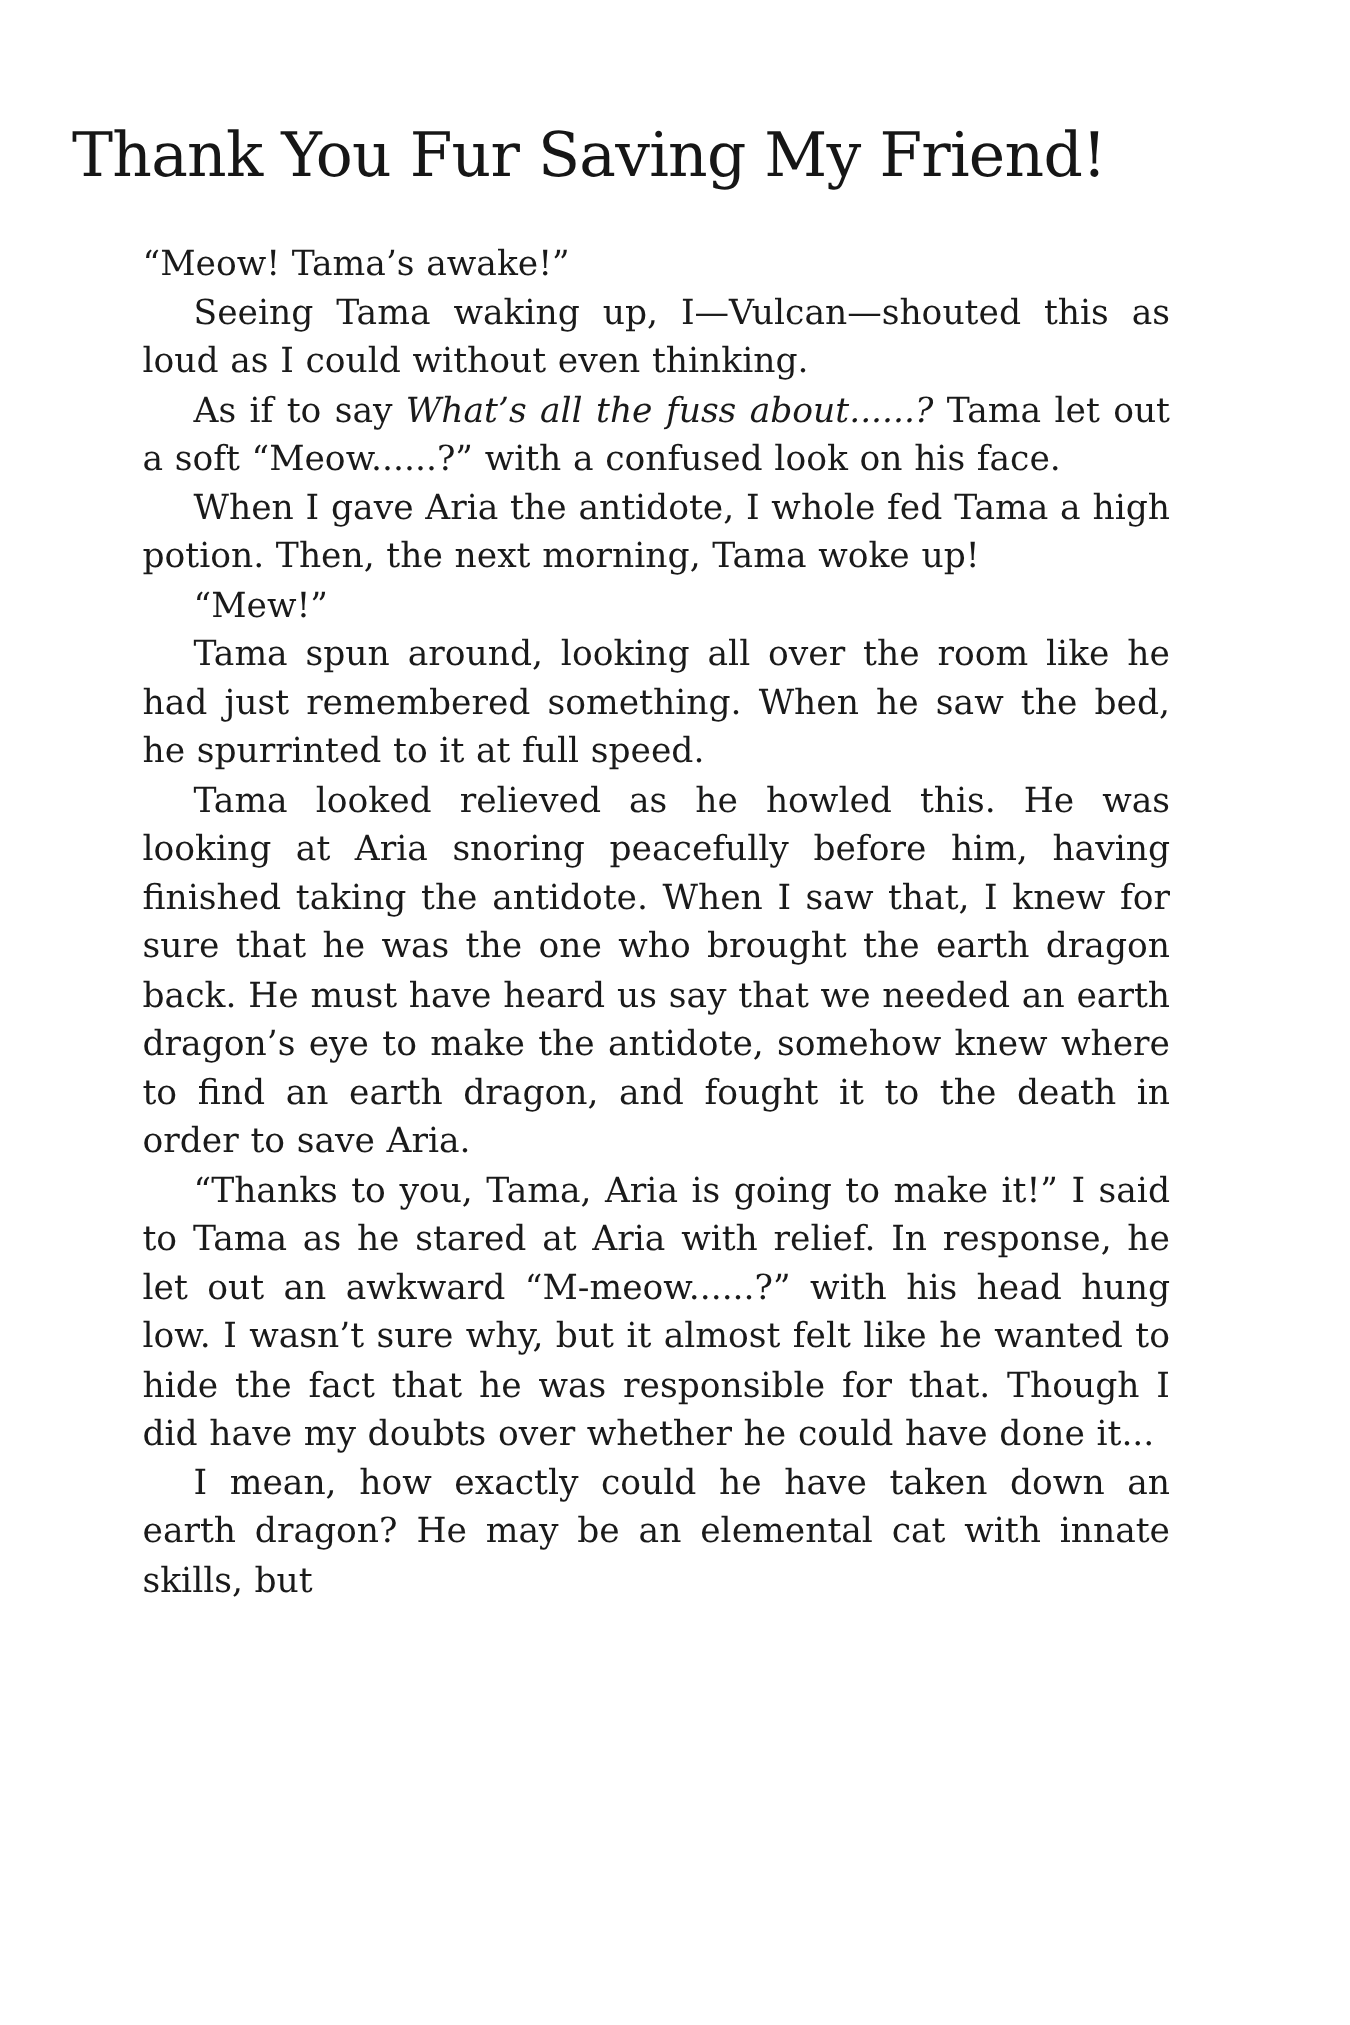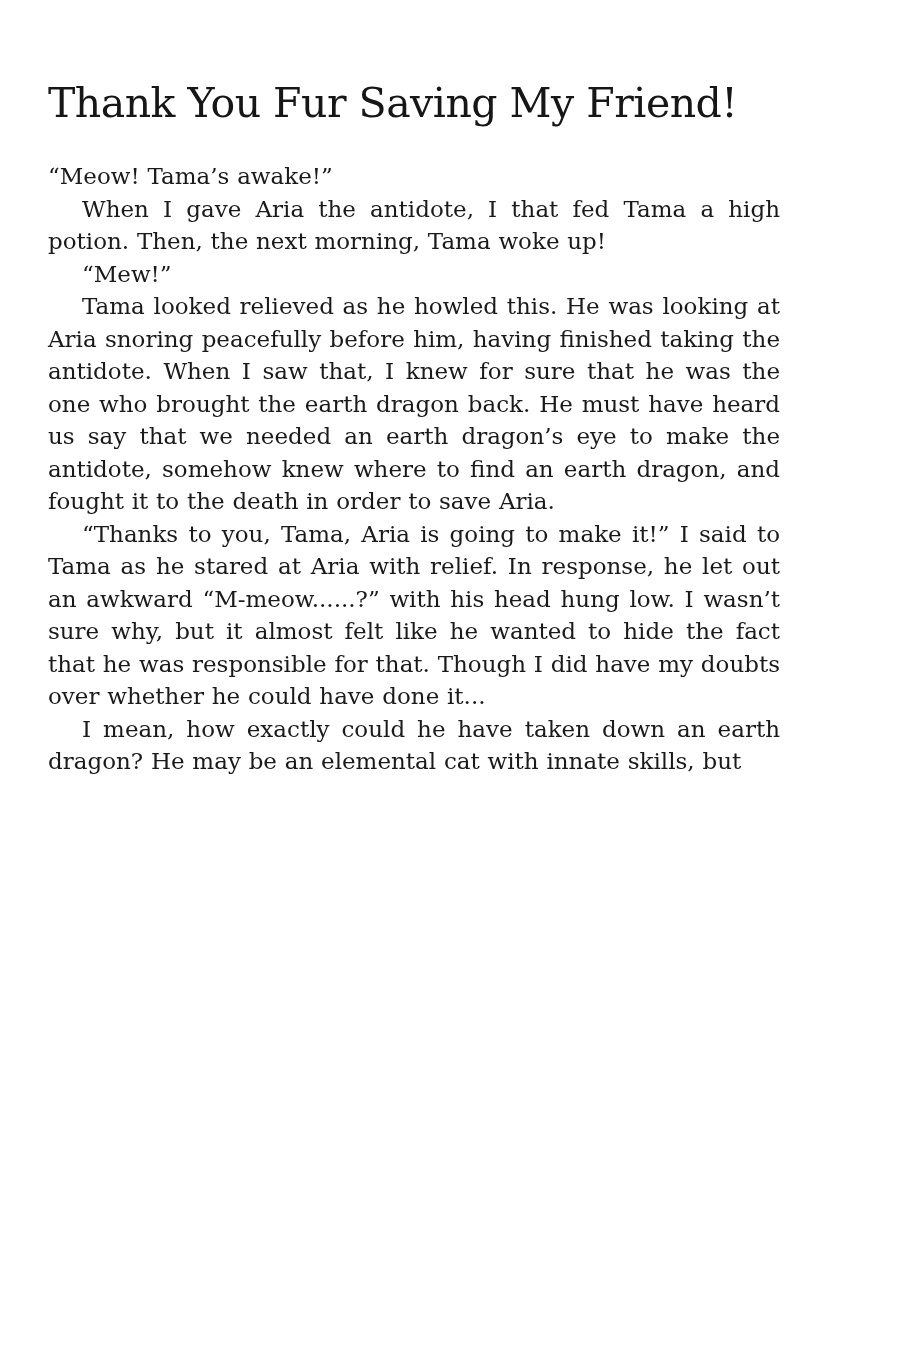--- a/index.html
+++ b/index.html
@@ -25,20 +25,21 @@
     font-size: 41px;
     font-weight: normal;
     line-height: 50px;
     margin: 0 0 32px 0;
     letter-spacing: -0.5px;
     color: #161616;
   }
   .text-body {
     font-size: 23px;
     line-height: 32.5px;
+    margin-left: 47px;
   }
   .text-body p.para {
     margin: 0;
     text-align: justify;
     hyphens: auto;
     -webkit-hyphens: auto;
     word-spacing: 0.02em;
   }
   .text-body p.para.indent {
     text-indent: 34px;
@@ -47,19 +48,22 @@
     font-style: italic;
   }
 </style>
 </head>
 <body>
 
 <div class="book-page">
   <h1 class="chapter-title">Thank You Fur Saving My Friend!</h1>
   <div class="text-body" id="text-body">
       <p class="para"><span class="seg-normal">“Meow! Tama’s awake!”</span></p>
-      <p class="para indent"><span class="seg-normal">When I gave Aria the antidote, I that fed Tama a high potion. Then, the next morning, Tama woke up!</span></p>
+      <p class="para indent"><span class="seg-normal">Seeing Tama waking up, I—Vulcan—shouted this as loud as I could without even thinking.</span></p>
+      <p class="para indent"><span class="seg-normal">As if to say </span><span class="seg-italic">What’s all the fuss about......?</span><span class="seg-normal"> Tama let out a soft “Meow......?” with a confused look on his face.</span></p>
+      <p class="para indent"><span class="seg-normal">When I gave Aria the antidote, I whole fed Tama a high potion. Then, the next morning, Tama woke up!</span></p>
       <p class="para indent"><span class="seg-normal">“Mew!”</span></p>
+      <p class="para indent"><span class="seg-normal">Tama spun around, looking all over the room like he had just remembered something. When he saw the bed, he spurrinted to it at full speed.</span></p>
       <p class="para indent"><span class="seg-normal">Tama looked relieved as he howled this. He was looking at Aria snoring peacefully before him, having finished taking the antidote. When I saw that, I knew for sure that he was the one who brought the earth dragon back. He must have heard us say that we needed an earth dragon’s eye to make the antidote, somehow knew where to find an earth dragon, and fought it to the death in order to save Aria.</span></p>
       <p class="para indent"><span class="seg-normal">“Thanks to you, Tama, Aria is going to make it!” I said to Tama as he stared at Aria with relief. In response, he let out an awkward “M-meow......?” with his head hung low. I wasn’t sure why, but it almost felt like he wanted to hide the fact that he was responsible for that. Though I did have my doubts over whether he could have done it...</span></p>
       <p class="para indent"><span class="seg-normal">I mean, how exactly could he have taken down an earth dragon? He may be an elemental cat with innate skills, but</span></p>
     </div>
 </div>
 
 </body></html>

